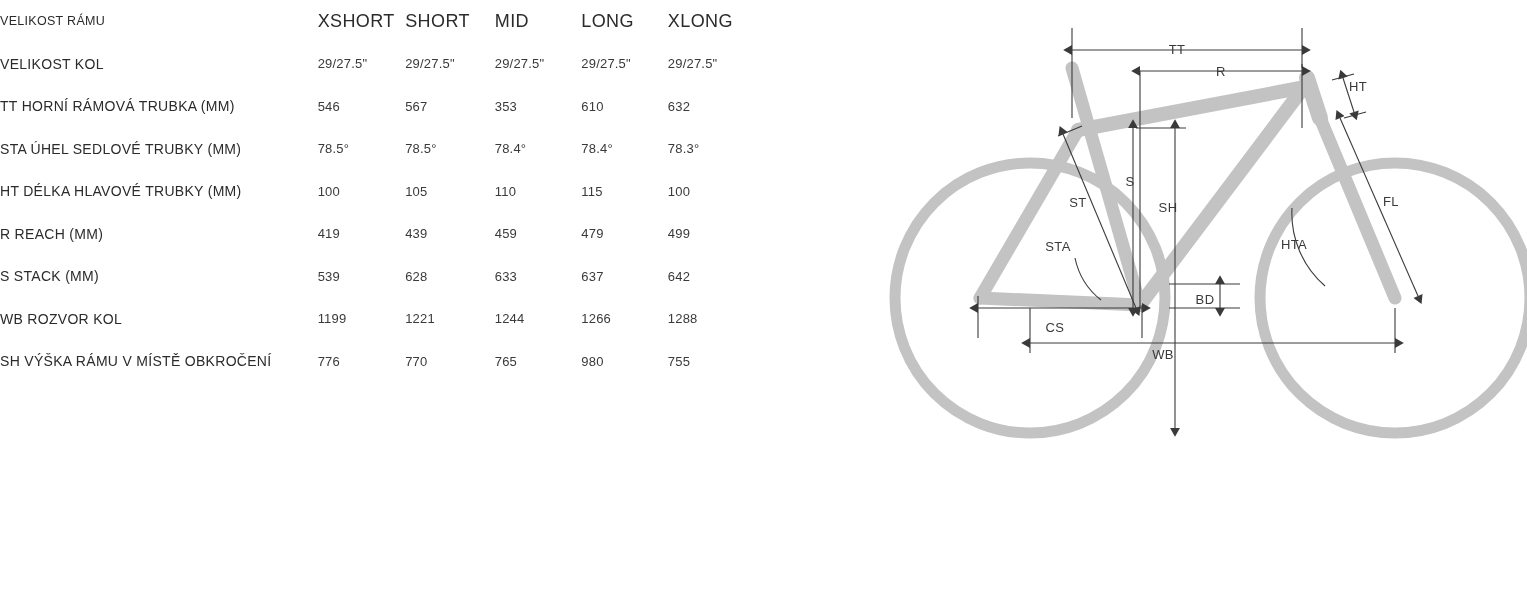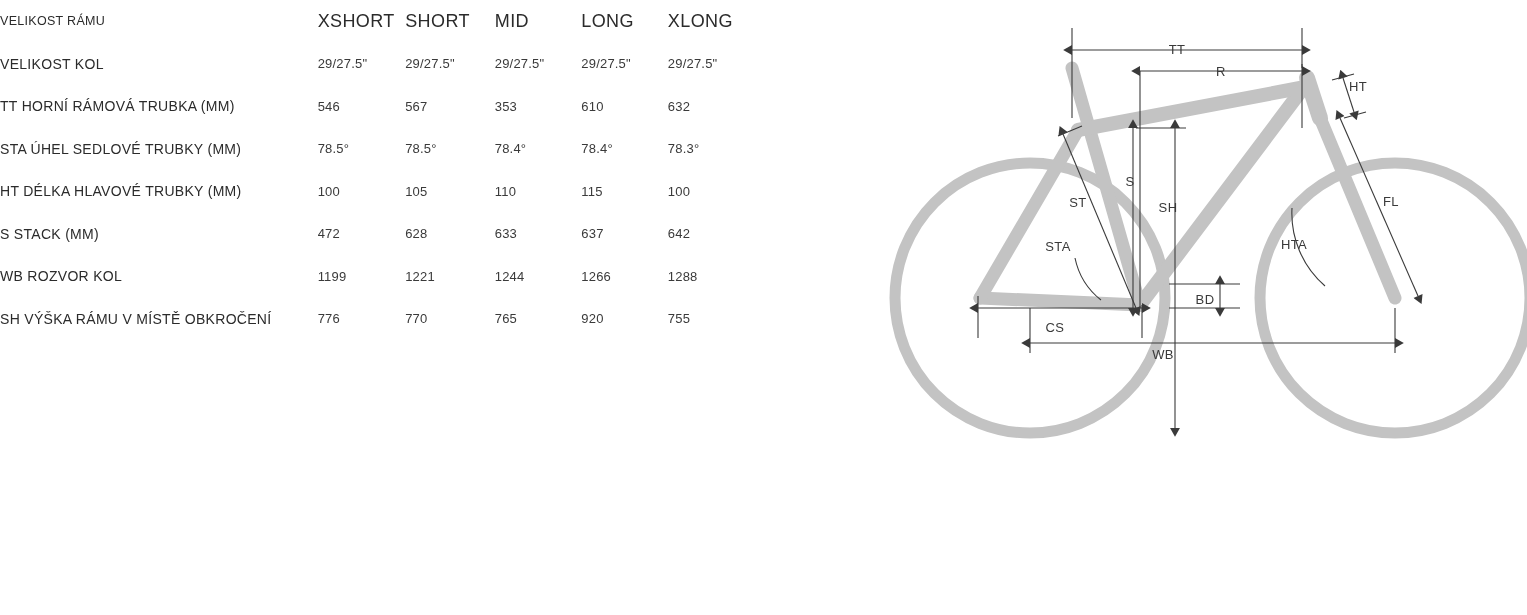--- a/index.html
+++ b/index.html
@@ -137,41 +137,49 @@
       </tr>
       <tr>
         <td class="row-label">HT DÉLKA HLAVOVÉ TRUBKY (MM)</td>
         <td class="cell-val">100</td>
         <td class="cell-val">105</td>
         <td class="cell-val">110</td>
         <td class="cell-val">115</td>
         <td class="cell-val">100</td>
       </tr>
       <tr>
+        <td class="row-label">R REACH (MM)</td>
+        <td class="cell-val">419</td>
+        <td class="cell-val">439</td>
+        <td class="cell-val">459</td>
+        <td class="cell-val">479</td>
+        <td class="cell-val">499</td>
+      </tr>
+      <tr>
         <td class="row-label">S STACK (MM)</td>
-        <td class="cell-val">472</td>
+        <td class="cell-val">539</td>
         <td class="cell-val">628</td>
         <td class="cell-val">633</td>
         <td class="cell-val">637</td>
         <td class="cell-val">642</td>
       </tr>
       <tr>
         <td class="row-label">WB ROZVOR KOL</td>
         <td class="cell-val">1199</td>
         <td class="cell-val">1221</td>
         <td class="cell-val">1244</td>
         <td class="cell-val">1266</td>
         <td class="cell-val">1288</td>
       </tr>
       <tr>
         <td class="row-label">SH VÝŠKA RÁMU V MÍSTĚ OBKROČENÍ</td>
         <td class="cell-val">776</td>
         <td class="cell-val">770</td>
         <td class="cell-val">765</td>
-        <td class="cell-val">920</td>
+        <td class="cell-val">980</td>
         <td class="cell-val">755</td>
       </tr>
     </tbody>
   </table>
 
   <div class="diagram">
     <svg width="707" height="615" viewBox="0 0 707 615" xmlns="http://www.w3.org/2000/svg">
       <defs>
         <marker id="arrL" markerWidth="9" markerHeight="9" refX="8" refY="4.5" orient="auto">
           <path d="M8,0 L0,4.5 L8,9 Z" fill="#3a3a3a"></path>

